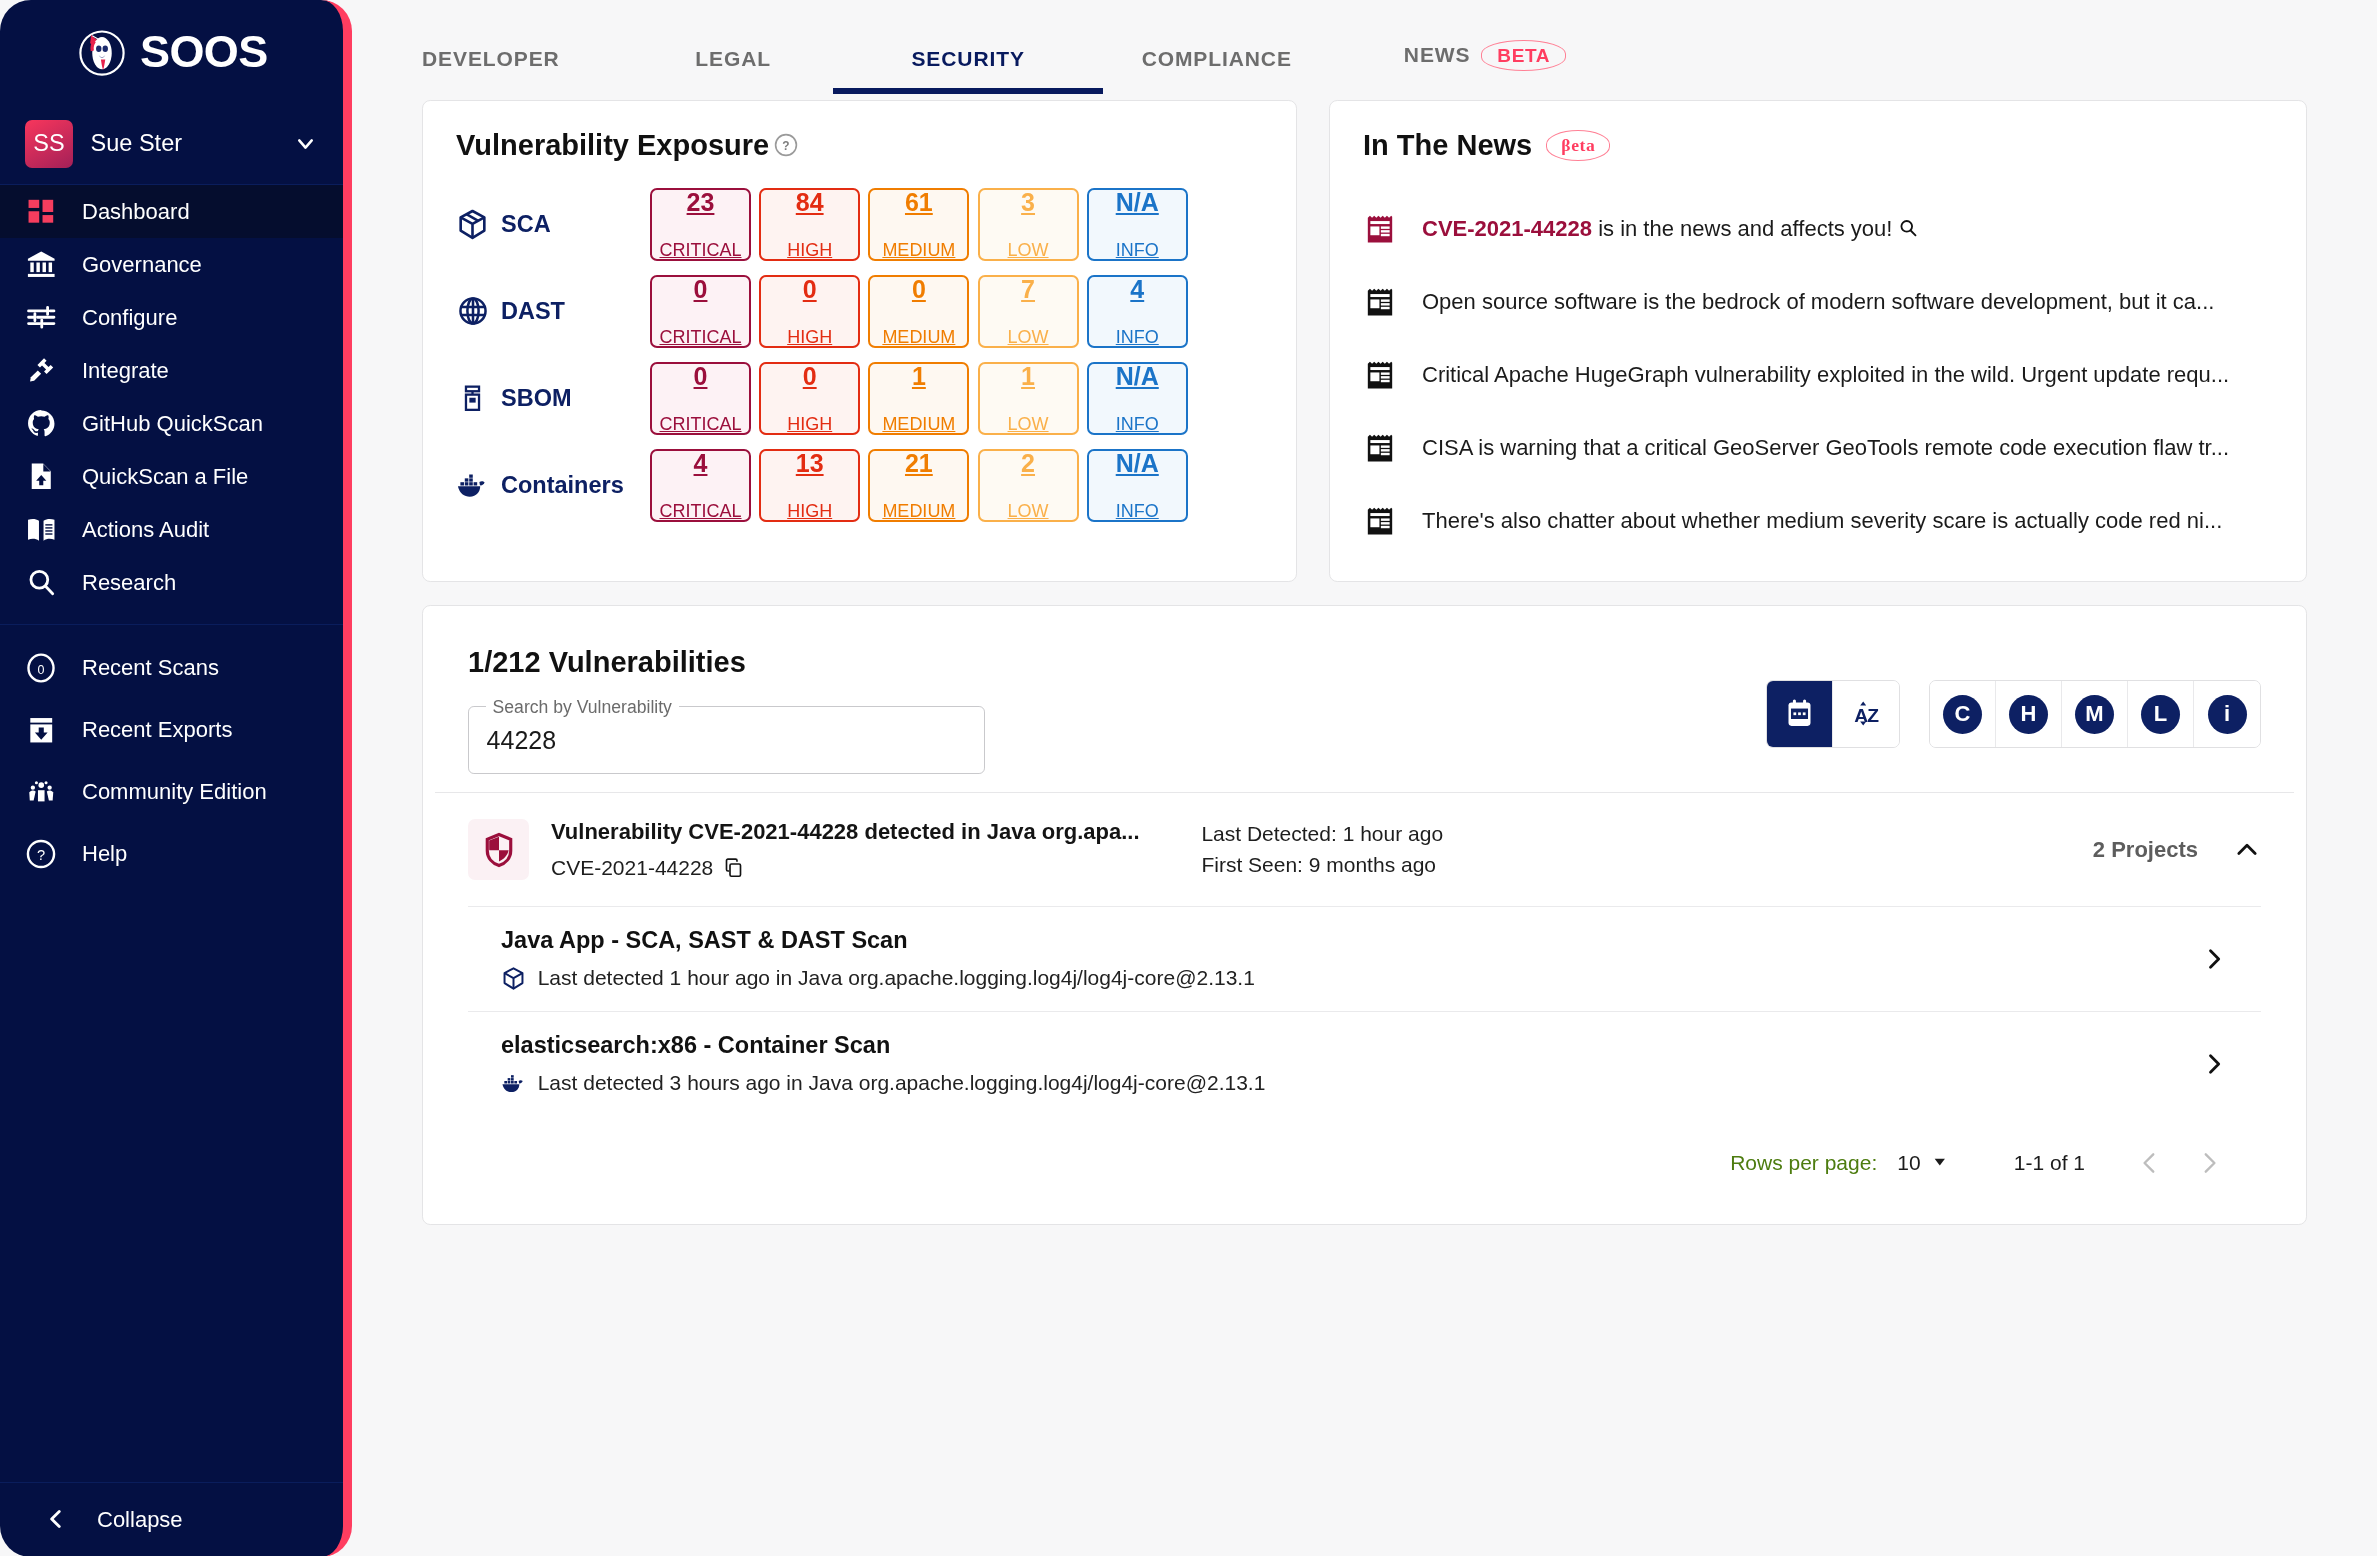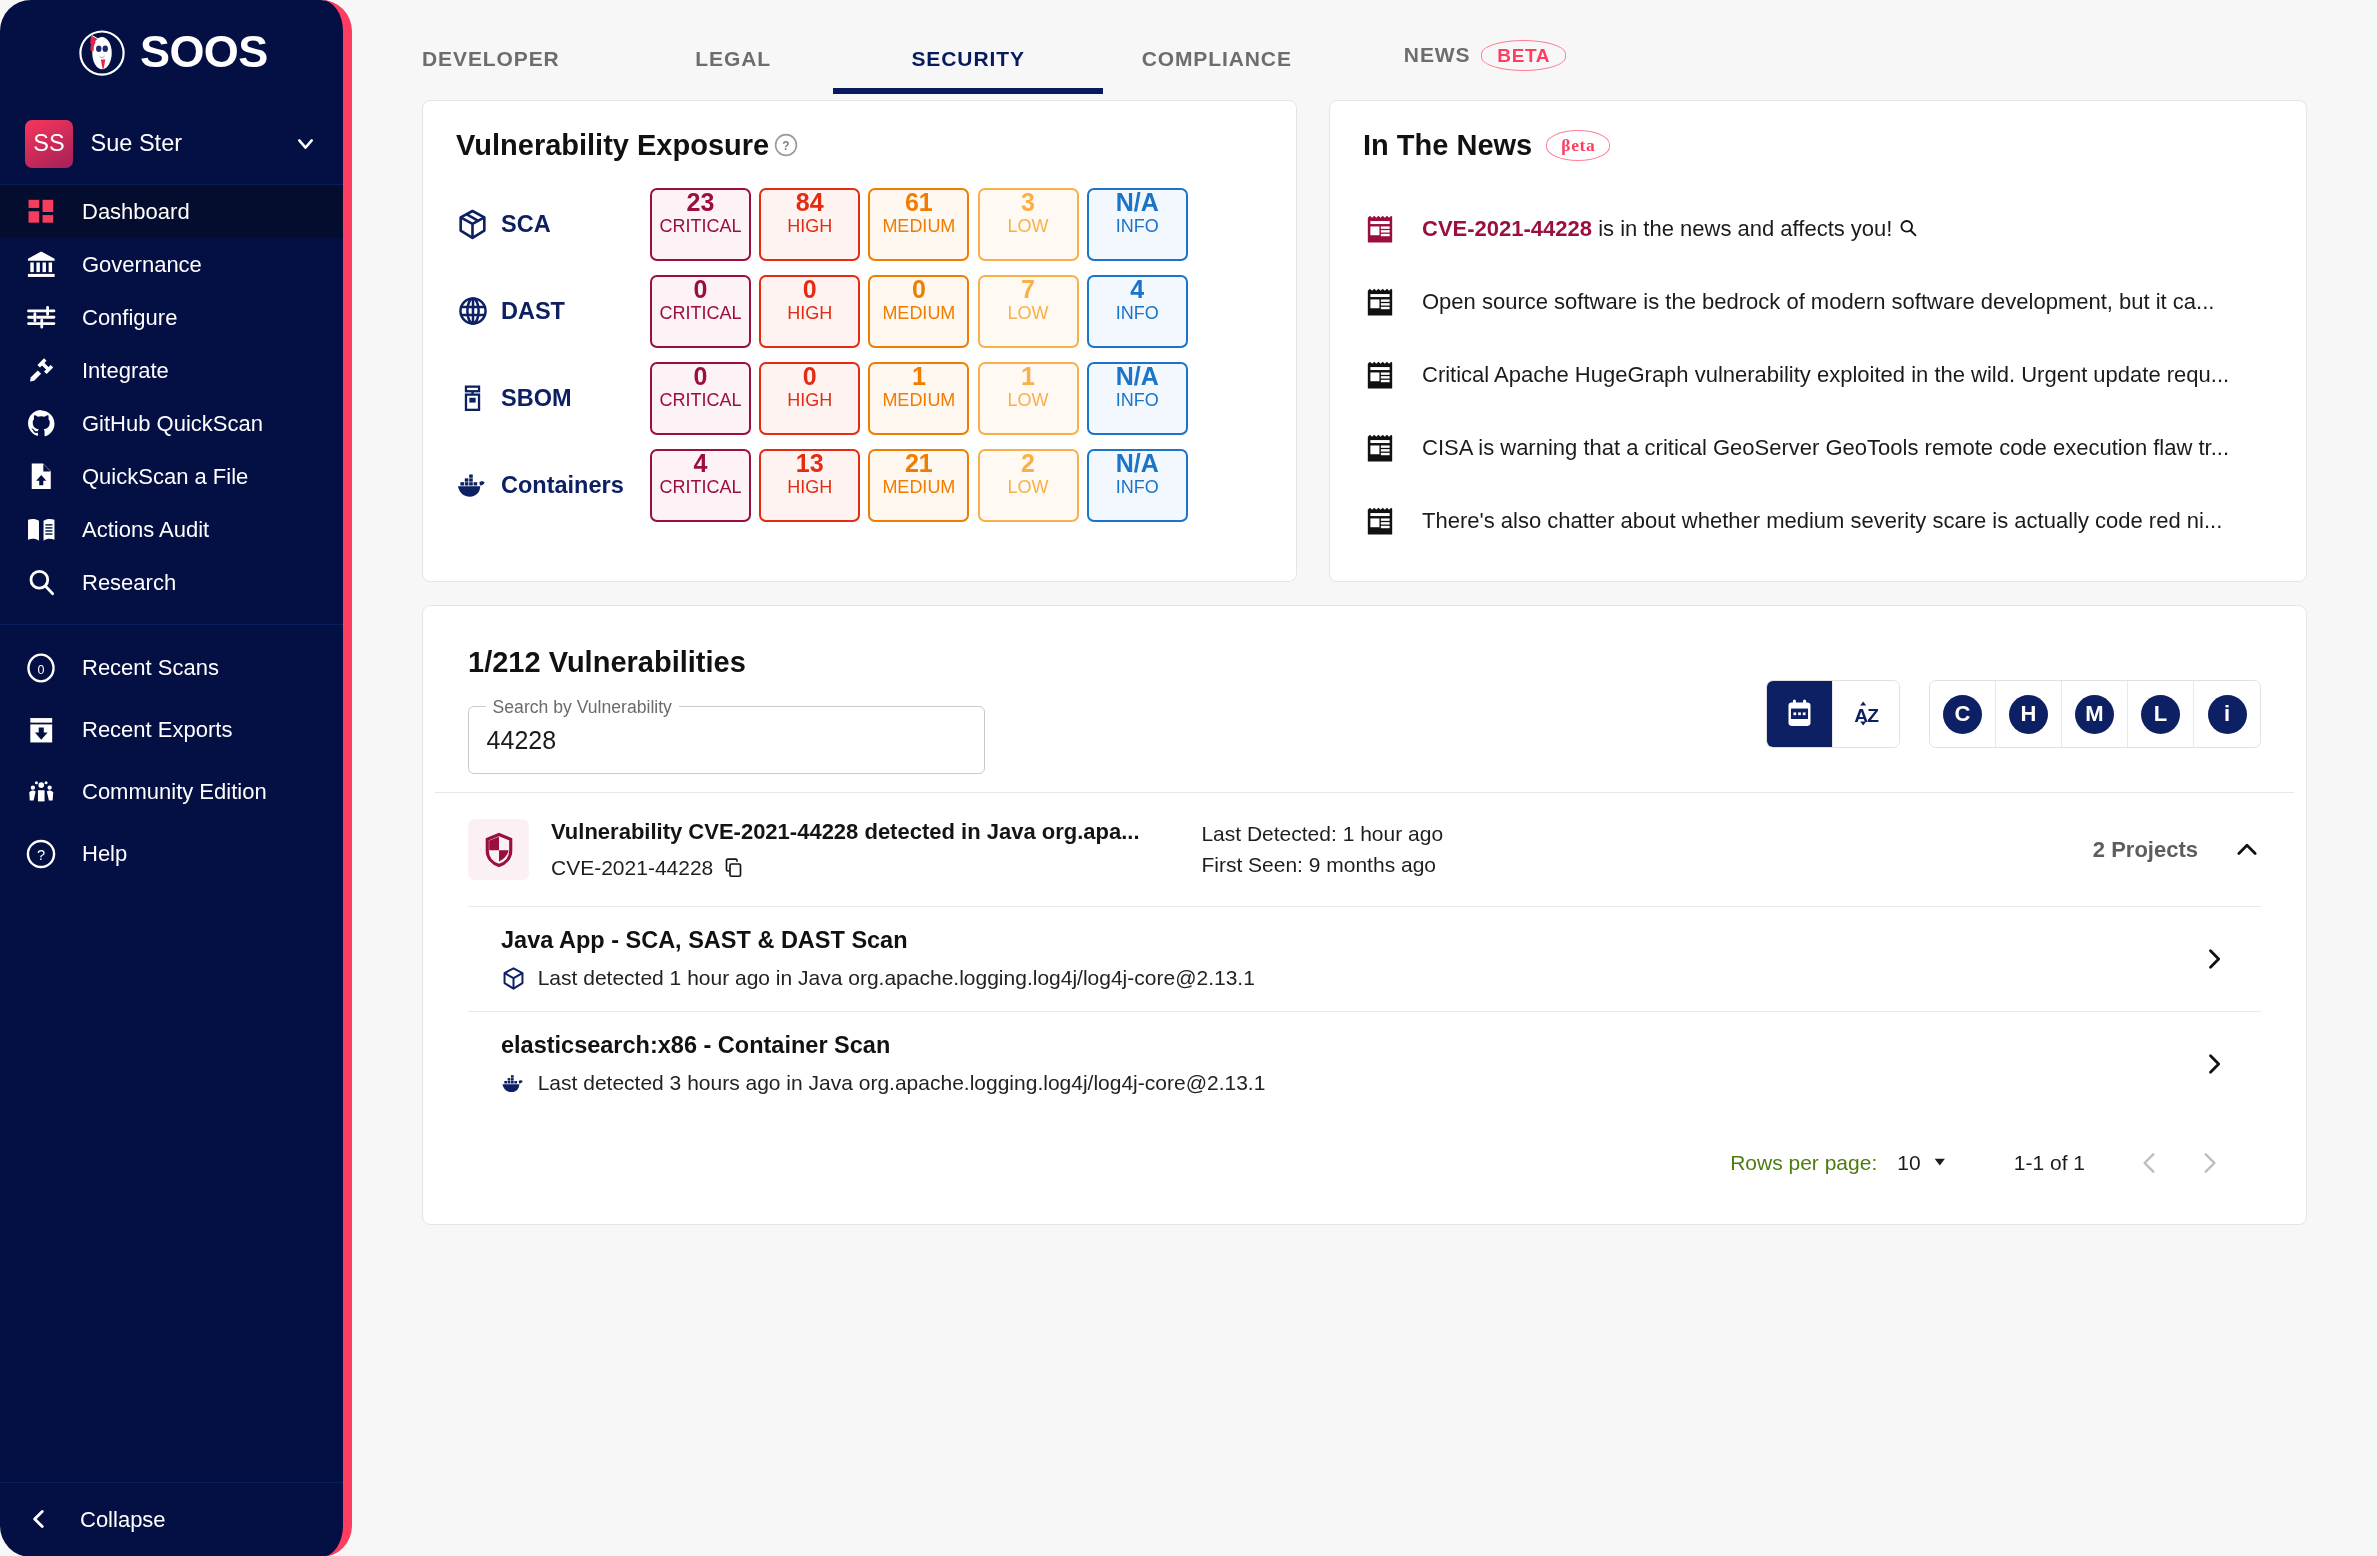--- a/index.html
+++ b/index.html
@@ -44,21 +44,21 @@
     padding-left: 25px; gap: 25px; cursor: pointer;
   }
   .nav-item.active { background: #050d2e; }
   .nav-icon { width: 32px; height: 32px; flex: 0 0 32px; display: flex; align-items: center; justify-content: center; }
   .nav-label { color: #fff; font-size: 22px; white-space: nowrap; }
 
   .nav-divider { height: 1.2px; background: #0a1d5c; margin: 15.3px 0 11.7px 0; }
   .nav-item.tall { height: 62px; }
 
   .collapse-wrap { margin-top: auto; border-top: 1.2px solid #0a1d5c; }
-  .collapse-item { display: flex; align-items: center; height: 74px; padding-left: 26px; gap: 28px; cursor: pointer; }
+  .collapse-item { display: flex; align-items: center; height: 74px; padding-left: 43px; gap: 28px; cursor: pointer; }
   .collapse-label { color: #fff; font-size: 22px; }
 
   
   .main { flex: 1; height: 1557px; display: flex; flex-direction: column; background: #f7f7f8; overflow: hidden; }
 
   .topnav { height: 94px; display: flex; align-items: flex-end; padding-left: 70px; gap: 0; }
   .tab {
     font-size: 21px; font-weight: 700; letter-spacing: 0.9px;
     color: #6d6d6d; padding: 0 0 23.5px 0; cursor: pointer;
     position: relative; text-align: center; min-width: 123px;
@@ -91,22 +91,22 @@
   .help-circle { width: 26px; height: 26px; flex: 0 0 26px; }
 
   .vuln-rows { margin-top: 26px; display: flex; flex-direction: column; gap: 14px; }
   .vuln-row { display: flex; align-items: center; }
   .vuln-label { display: flex; align-items: center; gap: 12px; width: 194px; flex: 0 0 194px; }
   .vuln-label-text { font-size: 23.5px; font-weight: 700; color: #0d2063; }
   .vuln-icon { width: 33px; height: 33px; flex: 0 0 33px; display: flex; align-items: center; justify-content: center; }
   .chips { display: flex; gap: 8.2px; }
   .chip {
     width: 101px; height: 73px; border-radius: 7px;
-    display: flex; flex-direction: column; align-items: center; justify-content: flex-start;
-    gap: 2px; border: 2.9px solid; cursor: pointer;
+    display: flex; flex-direction: column; align-items: center; justify-content: space-between;
+    gap: 2px; border: 2.9px solid; cursor: pointer; text-decoration: underline;
   }
   .chip-num { font-size: 25px; font-weight: 700; line-height: 1; }
   .chip-cat { font-size: 18px; line-height: 1; }
 
   .sev-critical { border-color: #9b0f3c; background: #fdf2f5; color: #9b0f3c; }
   .sev-high     { border-color: #e32c12; background: #fef3f1; color: #e32c12; }
   .sev-medium   { border-color: #f07d00; background: #fef8f1; color: #f07d00; }
   .sev-low      { border-color: #fab04a; background: #fefaf3; color: #fab04a; }
   .sev-info     { border-color: #1b74c8; background: #f2f8fd; color: #1b74c8; }
 

